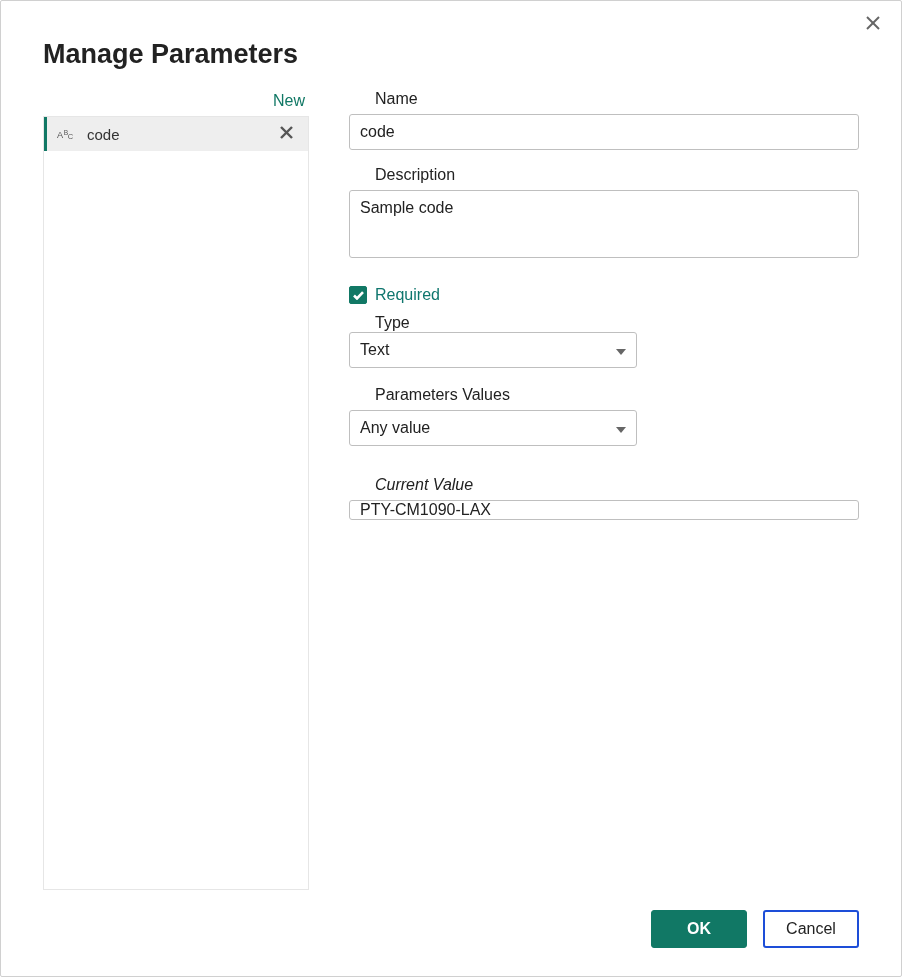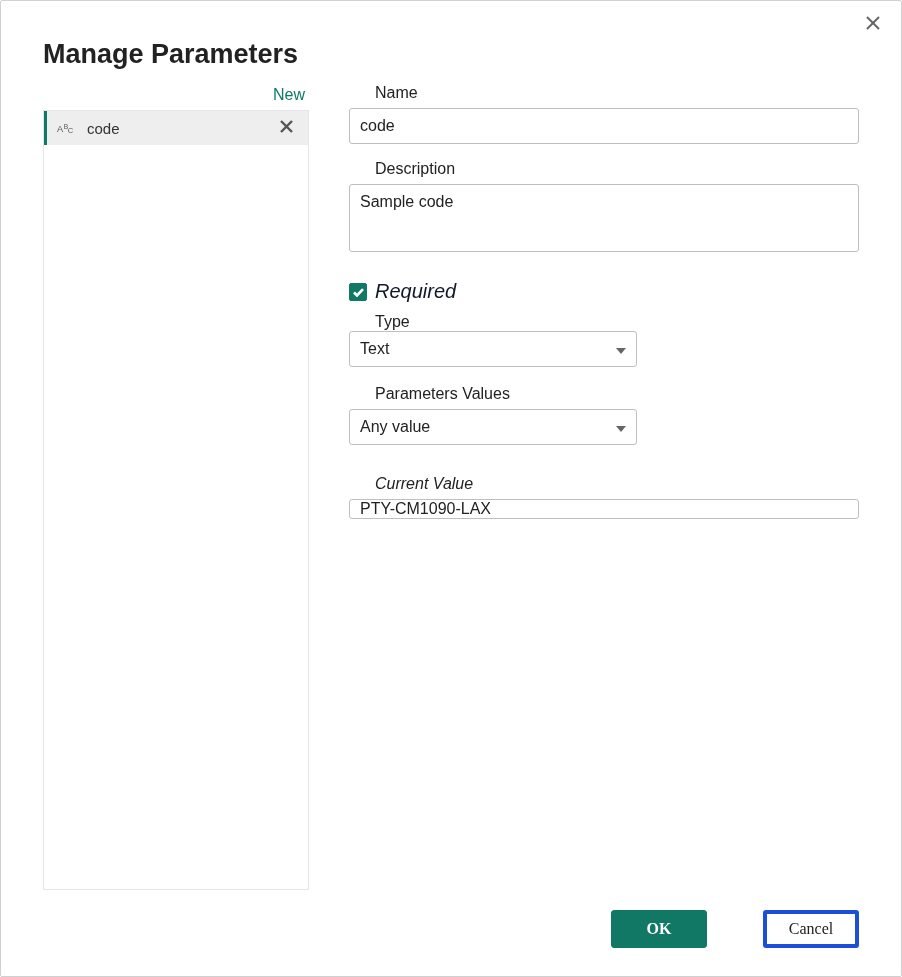--- a/index.html
+++ b/index.html
@@ -29,21 +29,21 @@
       display: flex;
       align-items: center;
       justify-content: center;
     }
     .close-btn svg { width: 16px; height: 16px; stroke: #666; stroke-width: 2; }
     .title {
       font-size: 27px;
       font-weight: 600;
       color: #222;
       margin-top: 14px;
-      margin-bottom: 14px;
+      margin-bottom: 20px;
     }
     .content {
       flex: 1;
       display: flex;
       gap: 40px;
     }
     .left {
       width: 266px;
       display: flex;
       flex-direction: column;
@@ -131,21 +131,21 @@
       height: 18px;
       background: #117865;
       border: 1px solid #117865;
       border-radius: 2px;
       display: flex;
       align-items: center;
       justify-content: center;
       cursor: pointer;
     }
     .checkbox svg { width: 11px; height: 9px; stroke: #fff; stroke-width: 2.6; fill: none; }
-    .checkbox-label { font-size: 20px; color: #0f172a; font-style: italic; }
+    .checkbox-label { font-size: 16px; color: #0f766e; }
     .select-box {
       height: 36px;
       width: 288px;
       display: flex;
       align-items: center;
       justify-content: space-between;
       cursor: pointer;
       margin-bottom: 18px;
     }
     .select-arrow svg { width: 10px; height: 6px; fill: #666; }
@@ -155,38 +155,37 @@
       display: flex;
       justify-content: flex-end;
       gap: 16px;
       padding-top: 20px;
     }
     .btn {
       min-width: 96px;
       height: 38px;
       border-radius: 3px;
       font-size: 16px;
-      font-family: Liberation Serif, serif;
+      font-family: Liberation Sans, sans-serif;
       cursor: pointer;
       display: flex;
       align-items: center;
       justify-content: center;
       padding: 0 20px;
-      margin-left: 40px;
     }
     .btn-ok {
       background: #117865;
       color: #fff;
       border: 1px solid #117865;
       font-weight: 600;
     }
     .btn-cancel {
       background: #fff;
       color: #222;
-      border: 4px solid #1d4ed8;
+      border: 2px solid #1d4ed8;
     }
     .current-value-label { margin-top: 12px; font-style: italic; }
   </style>
 </head>
 <body>
 
 <div class="dialog">
 
   <div class="close-btn">
     <span>

